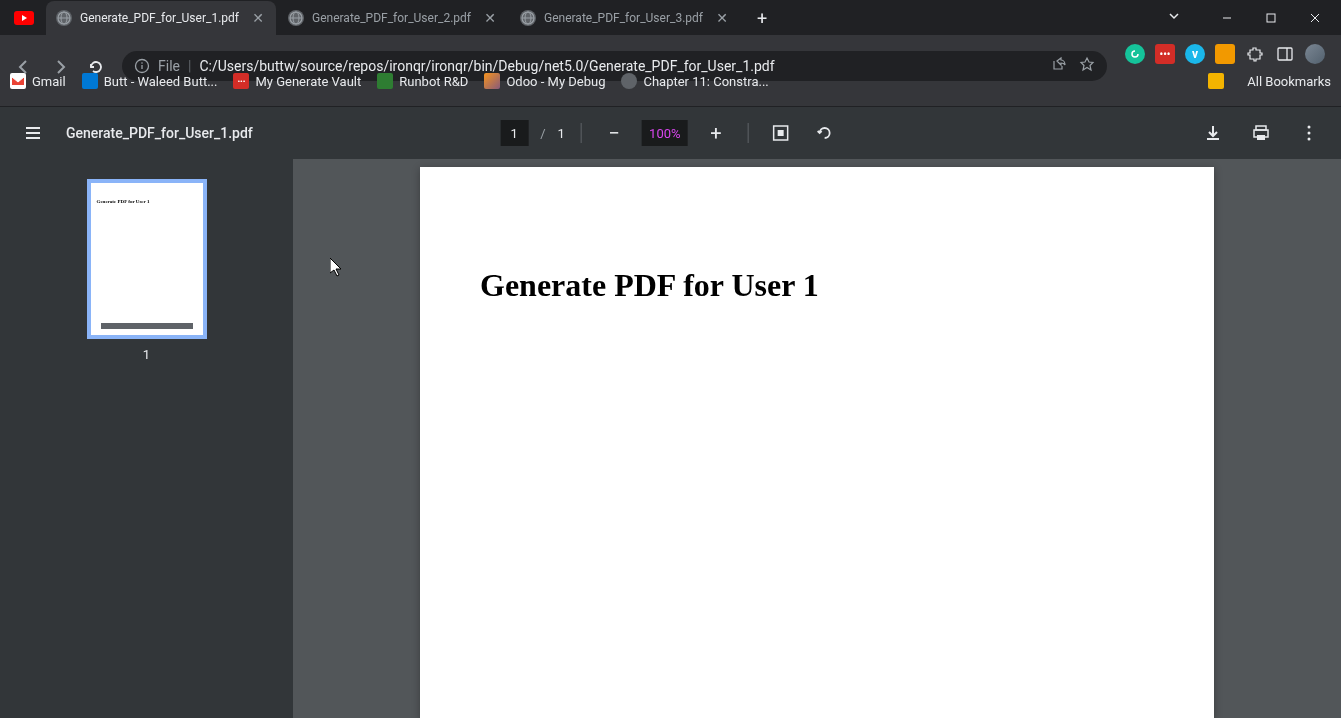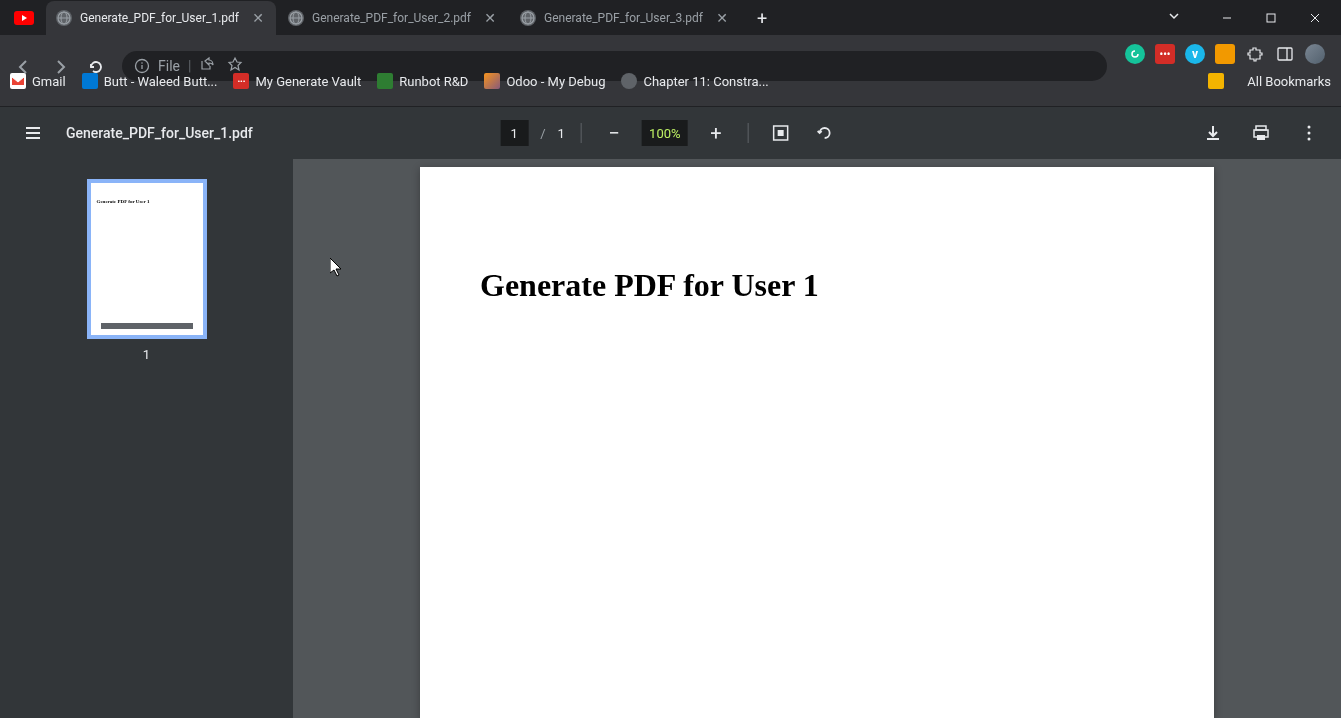--- a/index.html
+++ b/index.html
@@ -266,21 +266,21 @@
       display: flex;
       align-items: center;
       justify-content: center;
       color: #e8eaed;
       font-size: 20px;
     }
     .zoom-input {
       width: 46px;
       height: 26px;
       background: #191b1c;
-      color: #bef264;
+      color: #d946ef;
       border: none;
       text-align: center;
       font-size: 13px;
     }
     .pdf-right-controls {
       margin-left: auto;
       display: flex;
       align-items: center;
       gap: 16px;
     }
@@ -449,20 +449,21 @@
   <div class="url-bar">
     <span class="url-info-icon">
       <svg width="16" height="16" viewBox="0 0 16 16">
           <circle cx="8" cy="8" r="6.5" stroke="#9aa0a6" stroke-width="1.3" fill="none"></circle>
           <circle cx="8" cy="5" r="0.8" fill="#9aa0a6"></circle>
           <line x1="8" y1="7" x2="8" y2="11" stroke="#9aa0a6" stroke-width="1.3"></line>
         </svg>
     </span>
     <span class="url-file-label">File</span>
     <span class="url-divider">|</span>
+    <span class="url-path">C:/Users/buttw/source/repos/ironqr/ironqr/bin/Debug/net5.0/Generate_PDF_for_User_1.pdf</span>
     <div class="url-actions">
       <span>
         <svg width="16" height="16" viewBox="0 0 16 16">
             <path d="M6 5 L10 2 L10 4 C13 4 14 7 14 9 C13 7 10 7 10 7 L10 9 Z M3 5 L3 13 L11 13 L11 10" stroke="#9aa0a6" stroke-width="1.2" fill="none"></path>
           </svg>
       </span>
       <span>
         <svg width="16" height="16" viewBox="0 0 16 16">
             <path d="M8 2 L10 6 L14 6.5 L11 9.5 L12 14 L8 11.5 L4 14 L5 9.5 L2 6.5 L6 6 Z" stroke="#9aa0a6" stroke-width="1.2" fill="none"></path>
           </svg>

